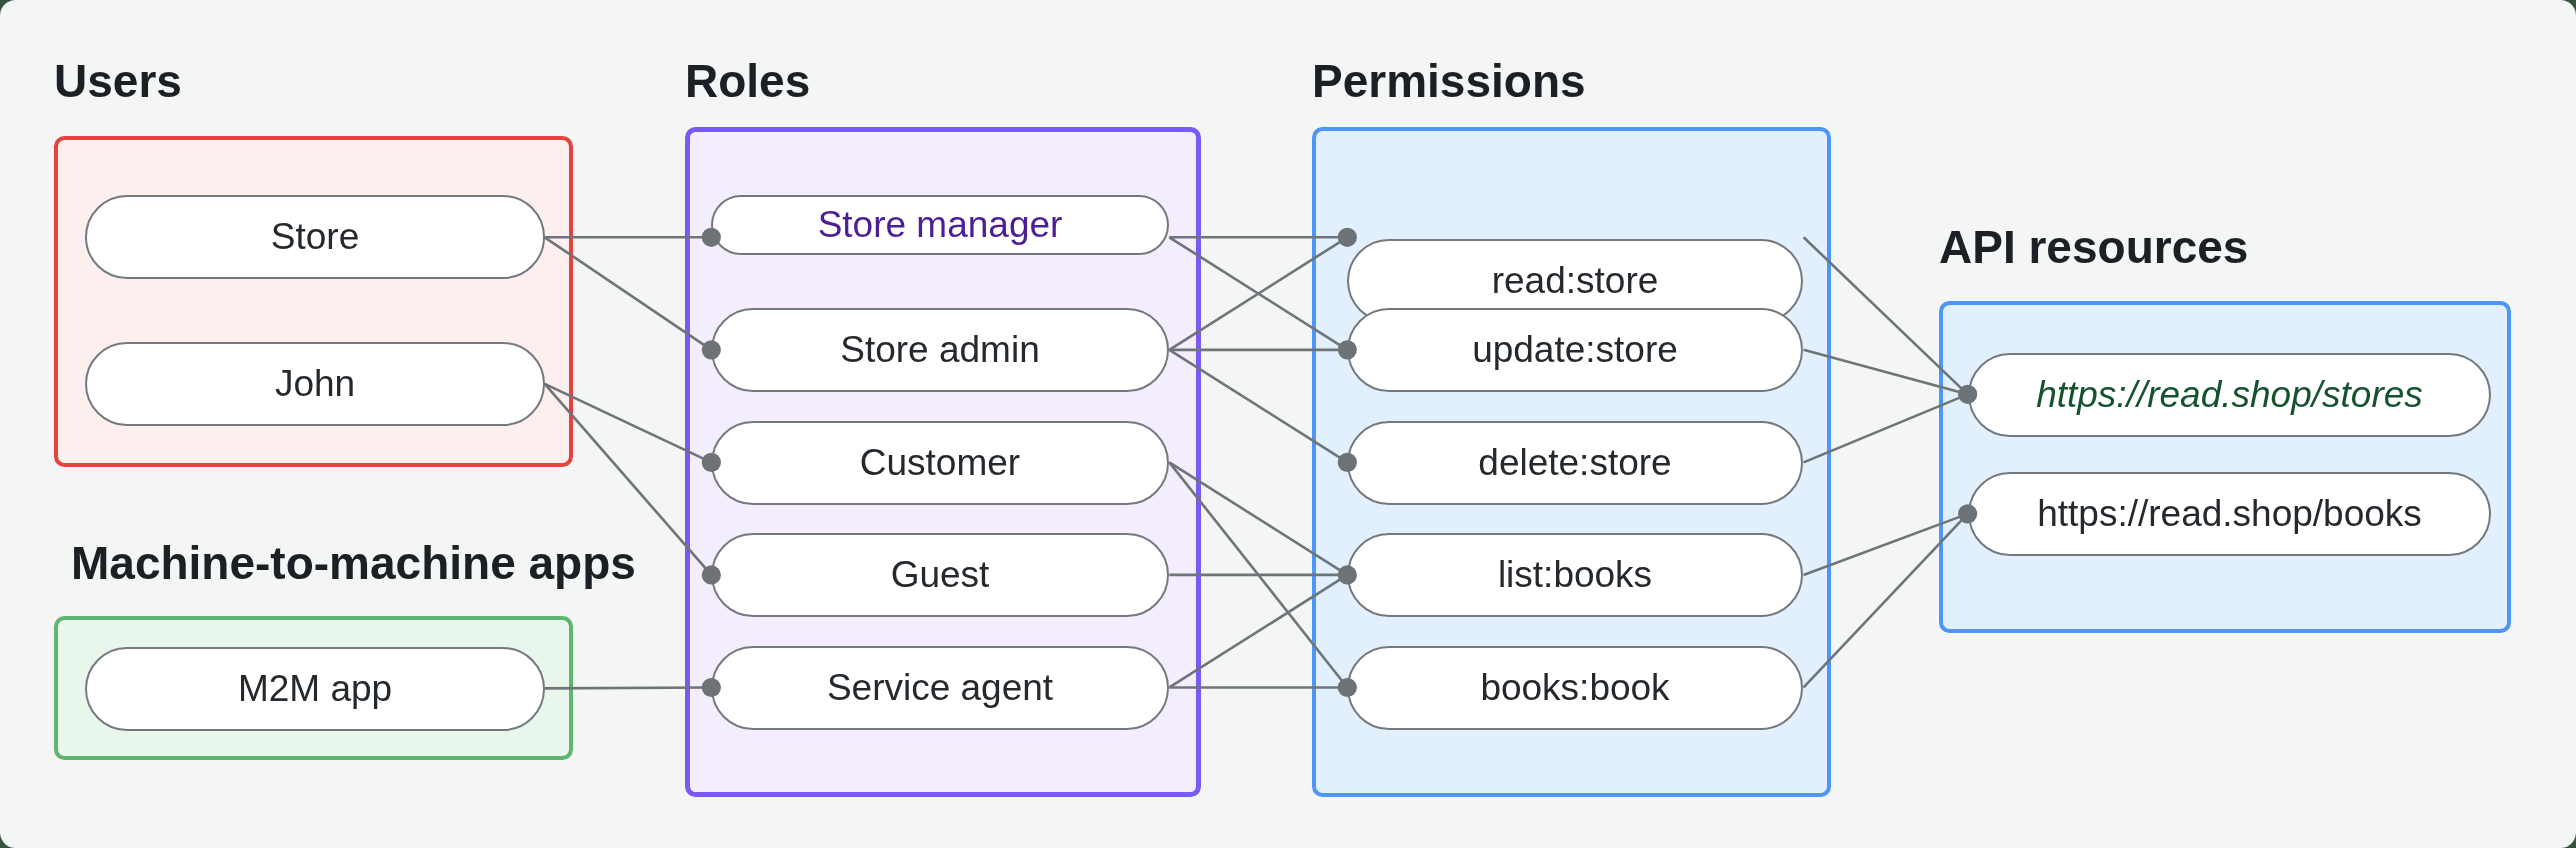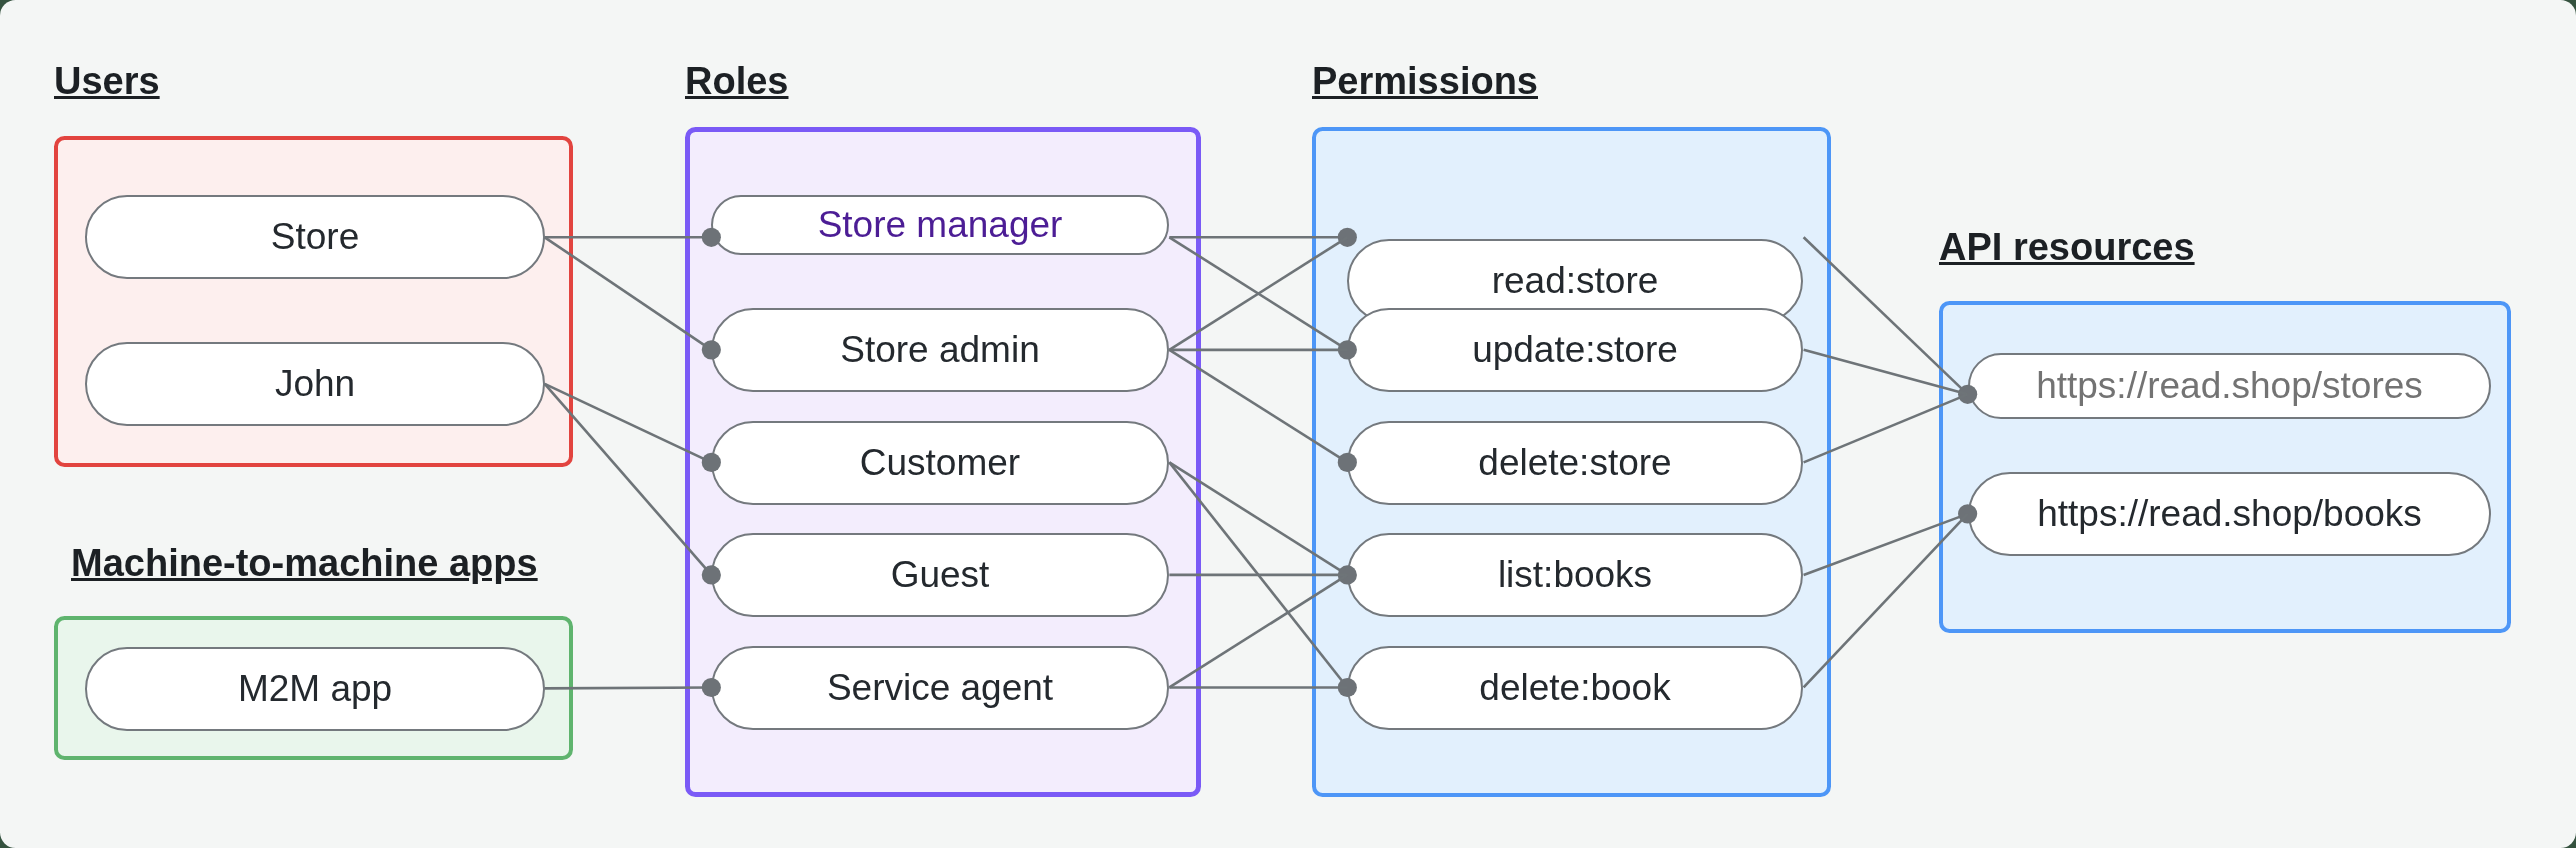--- a/index.html
+++ b/index.html
@@ -17,26 +17,25 @@
     overflow: hidden;
   }
   .group-box {
     position: absolute;
     box-sizing: border-box;
     border-radius: 10.5px;
     border-style: solid;
   }
   .group-label {
     position: absolute;
-    font-size: 38px;
+    font-size: 46px;
     line-height: 45px;
     font-weight: 600;
     color: #1c2024;
     white-space: nowrap;
-    text-decoration: underline;
   }
   .pill {
     position: absolute;
     box-sizing: border-box;
     background: #ffffff;
     border: 2.6px solid #74797e;
     border-radius: 872px;
     display: flex;
     align-items: center;
     justify-content: center;
@@ -69,24 +68,24 @@
     <div class="pill" style="left: 711px; top: 308px; width: 458px; height: 84px; background: rgb(255, 255, 255); border-color: rgb(116, 121, 126); color: rgb(36, 41, 46);">Store admin</div>
     <div class="pill" style="left: 711px; top: 421px; width: 458px; height: 84px; background: rgb(255, 255, 255); border-color: rgb(116, 121, 126); color: rgb(36, 41, 46); text-align: right;">Customer</div>
     <div class="pill" style="left: 711px; top: 533px; width: 458px; height: 84px; background: rgb(255, 255, 255); border-color: rgb(116, 121, 126); color: rgb(36, 41, 46);">Guest</div>
     <div class="pill" style="left: 711px; top: 646px; width: 458px; height: 84px; background: rgb(255, 255, 255); border-color: rgb(116, 121, 126); color: rgb(36, 41, 46);">Service agent</div>
     <div class="group-box" style="left: 1312px; top: 127px; width: 519px; height: 670px; border-color: rgb(77, 150, 247); border-width: 4.4px; background: rgb(226, 240, 253);"></div>
     <div class="group-label" style="left: 1312px; top: 59px; color: rgb(28, 32, 36);">Permissions</div>
     <div class="pill" style="left: 1347px; top: 195px; width: 456px; height: 84px; background: rgb(255, 255, 255); border-color: rgb(116, 121, 126); color: rgb(36, 41, 46); margin-top: 44px;">read:store</div>
     <div class="pill" style="left: 1347px; top: 308px; width: 456px; height: 84px; background: rgb(255, 255, 255); border-color: rgb(116, 121, 126); color: rgb(36, 41, 46);">update:store</div>
     <div class="pill" style="left: 1347px; top: 421px; width: 456px; height: 84px; background: rgb(255, 255, 255); border-color: rgb(116, 121, 126); color: rgb(36, 41, 46);">delete:store</div>
     <div class="pill" style="left: 1347px; top: 533px; width: 456px; height: 84px; background: rgb(255, 255, 255); border-color: rgb(116, 121, 126); color: rgb(36, 41, 46);">list:books</div>
-    <div class="pill" style="left: 1347px; top: 646px; width: 456px; height: 84px; background: rgb(255, 255, 255); border-color: rgb(116, 121, 126); color: rgb(36, 41, 46);">delete:book</div>
+    <div class="pill" style="left: 1347px; top: 646px; width: 456px; height: 84px; background: rgb(255, 255, 255); border-color: rgb(116, 121, 126); color: rgb(36, 41, 46);">books:book</div>
     <div class="group-box" style="left: 1939px; top: 301px; width: 572px; height: 332px; border-color: rgb(77, 150, 247); border-width: 4.4px; background: rgb(226, 240, 253);"></div>
     <div class="group-label" style="left: 1939px; top: 225px; color: rgb(28, 32, 36);">API resources</div>
-    <div class="pill" style="left: 1968px; top: 353px; width: 523px; height: 66px; background: rgb(255, 255, 255); border-color: rgb(116, 121, 126); color: #737373;">https://read.shop/stores</div>
+    <div class="pill" style="left: 1968px; top: 353px; width: 523px; height: 84px; background: rgb(255, 255, 255); border-color: rgb(116, 121, 126); color: #14532d; font-style: italic;">https://read.shop/stores</div>
     <div class="pill" style="left: 1968px; top: 472px; width: 523px; height: 84px; background: rgb(255, 255, 255); border-color: rgb(116, 121, 126); color: rgb(36, 41, 46);">https://read.shop/books</div>
     <svg class="edge-layer" width="2576" height="848" viewBox="0 0 2952 972">
       <line x1="624" y1="272" x2="815" y2="272" stroke="#6e7478" stroke-width="3"></line>
       <circle cx="815" cy="272" r="11" fill="#6d7277"></circle>
       <line x1="624" y1="272" x2="815" y2="401" stroke="#6e7478" stroke-width="3"></line>
       <circle cx="815" cy="401" r="11" fill="#6d7277"></circle>
       <line x1="624" y1="440" x2="815" y2="530" stroke="#6e7478" stroke-width="3"></line>
       <circle cx="815" cy="530" r="11" fill="#6d7277"></circle>
       <line x1="624" y1="440" x2="815" y2="659" stroke="#6e7478" stroke-width="3"></line>
       <circle cx="815" cy="659" r="11" fill="#6d7277"></circle>

